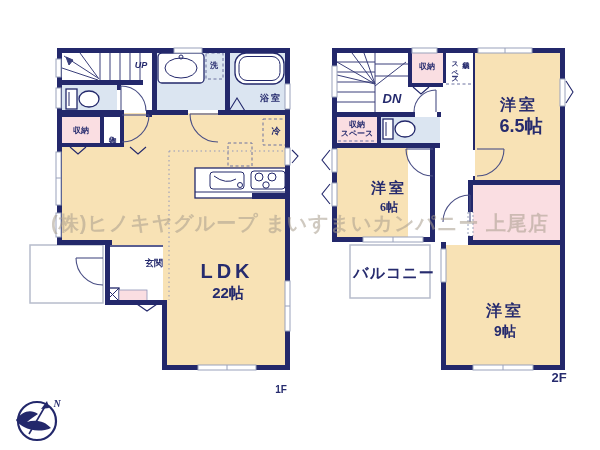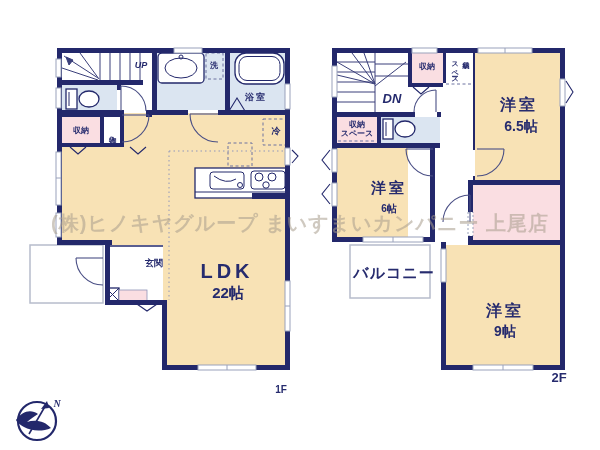--- a/index.html
+++ b/index.html
@@ -262,43 +262,43 @@
     <path d="M16,420 C22,411 31,409 38,414 C34,417 30,419 27,422 C35,419 45,421 51,428 C42,432 31,431 24,427 C19,424 17,422 16,420 Z" fill="#23286b"></path>
     <line x1="29" y1="434" x2="47" y2="403" stroke="#23286b" stroke-width="1.6"></line>
     <polygon points="47,401 41,409 49,408" fill="#23286b"></polygon>
   </g>
 </svg>
 
 <div id="watermark">(株)ヒノキヤグループ まいすまいカンパニー 上尾店</div>
 
 <div class="lbl italic" style="left:133px;top:66px;font-size:9px;">UP</div>
 <div class="lbl" style="left:214px;top:66px;font-size:8px;">洗</div>
-<div class="lbl" style="left:256px;top:99px;font-size:9px;letter-spacing:2px;font-family:Liberation Mono, monospace;">浴室</div>
+<div class="lbl" style="left:271px;top:99px;font-size:9px;letter-spacing:2px;">浴室</div>
 <div class="lbl" style="left:81px;top:131px;font-size:8px;">収納</div>
 <div class="lbl vert" style="left:112px;top:130px;font-size:7.5px;">物入</div>
 <div class="lbl" style="left:276px;top:132px;font-size:9px;">冷</div>
 <div class="lbl" style="left:119px;top:264px;font-size:9px;margin-left:35px;">玄関</div>
 <div class="lbl" style="left:227px;top:271px;font-size:20px;letter-spacing:4px;">LDK</div>
 <div class="lbl" style="left:228px;top:293px;font-size:15px;">22帖</div>
 <div class="lbl" style="left:281px;top:389px;font-size:10px;">1F</div>
 
 <div class="lbl italic" style="left:384px;top:99px;font-size:13px;text-align:center;">DN</div>
 <div class="lbl" style="left:427px;top:67px;font-size:8px;">収納</div>
 <div class="sspace-top" style="left:460px;top:68px;">
   <span>スペース</span>
   <span>収納</span>
 </div>
 <div class="lbl" style="left:357px;top:130px;font-size:8px;text-align:center;">
   <div>収納</div>
   <div>スペース</div>
 </div>
 <div class="lbl" style="left:519px;top:105px;font-size:16px;letter-spacing:3px;">洋室</div>
-<div class="lbl" style="left:521px;top:127px;font-size:14px;">6.5帖</div>
+<div class="lbl" style="left:521px;top:127px;font-size:18px;">6.5帖</div>
 <div class="lbl" style="left:389px;top:188px;font-size:15px;letter-spacing:3px;">洋室</div>
-<div class="lbl" style="left:389px;top:208px;font-size:10px;">6帖</div>
+<div class="lbl" style="left:389px;top:208px;font-size:12px;font-family:Liberation Serif, serif;">6帖</div>
 <div class="lbl" style="left:394px;top:273px;font-size:15px;letter-spacing:1px;">バルコニー</div>
 <div class="lbl" style="left:505px;top:311px;font-size:16px;letter-spacing:3px;">洋室</div>
 <div class="lbl" style="left:505px;top:332px;font-size:14px;">9帖</div>
 <div class="lbl" style="left:559px;top:378px;font-size:13px;">2F</div>
 
 <div class="lbl italic" style="left:49px;top:403px;font-size:10px;font-family:'Liberation Serif','DejaVu Serif',serif;">N</div>
 
 </div>
 
 </body></html>

